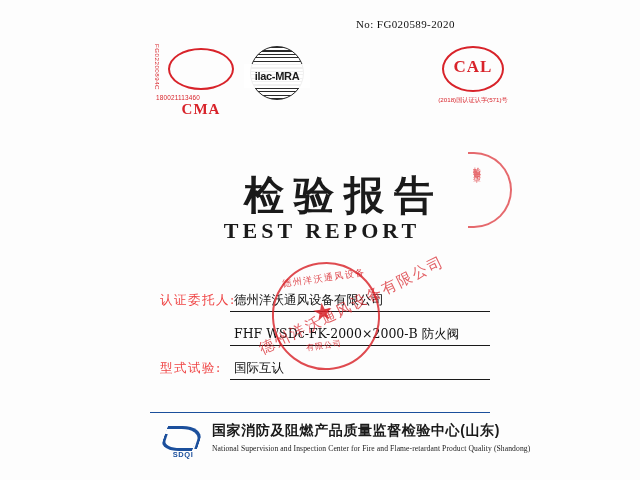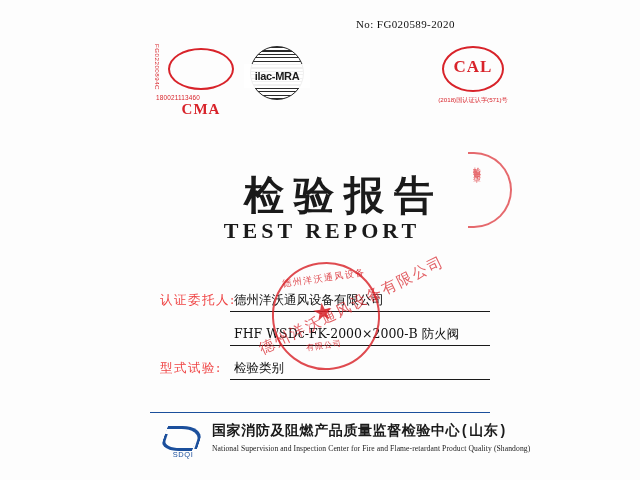--- a/index.html
+++ b/index.html
@@ -419,34 +419,34 @@
     border-radius: 0 0 0 60%;
     transform: skewX(-18deg);
   }
   .sdqi-text {
     position: absolute;
     top: 26px;
     left: 0px;
     width: 42px;
     text-align: center;
     font-size: 7.5px;
-    font-weight: normal;
+    font-weight: bold;
     color: #1b4f9c;
     letter-spacing: 0.6px;
     font-family: "Liberation Sans", sans-serif;
   }
   .footer-cn {
     position: absolute;
     left: 62px;
     top: 0px;
     font-size: 14px;
     font-weight: bold;
     color: #1a1a1a;
     letter-spacing: 0.6px;
-    font-family: Liberation Mono, monospace;
+    font-family: Liberation Sans, sans-serif;
     white-space: nowrap;
   }
   .footer-en {
     position: absolute;
     left: 62px;
     top: 22px;
     font-size: 7.6px;
     color: #1a1a1a;
     letter-spacing: 0.1px;
     font-family: "Liberation Serif", serif;
@@ -497,21 +497,21 @@
       <span class="field-label">认证委托人:</span>
       <span class="field-value">德州洋沃通风设备有限公司</span>
       <div class="field-line"></div>
     </div>
     <div class="field-row">
       <span class="field-value">FHF WSDc-FK-2000×2000-B 防火阀</span>
       <div class="field-line"></div>
     </div>
     <div class="field-row">
       <span class="field-label">型式试验:</span>
-      <span class="field-value">检验类别</span>
+      <span class="field-value">国际互认</span>
       <div class="field-line"></div>
     </div>
   </div>
 
   <div class="stamp-round"></div>
   <div class="stamp-round-text-top">德州洋沃通风设备</div>
   <div class="stamp-star">★</div>
   <div class="stamp-round-text-bottom">有限公司</div>
   <div class="stamp-diag">德州洋沃通风设备有限公司</div>
 

